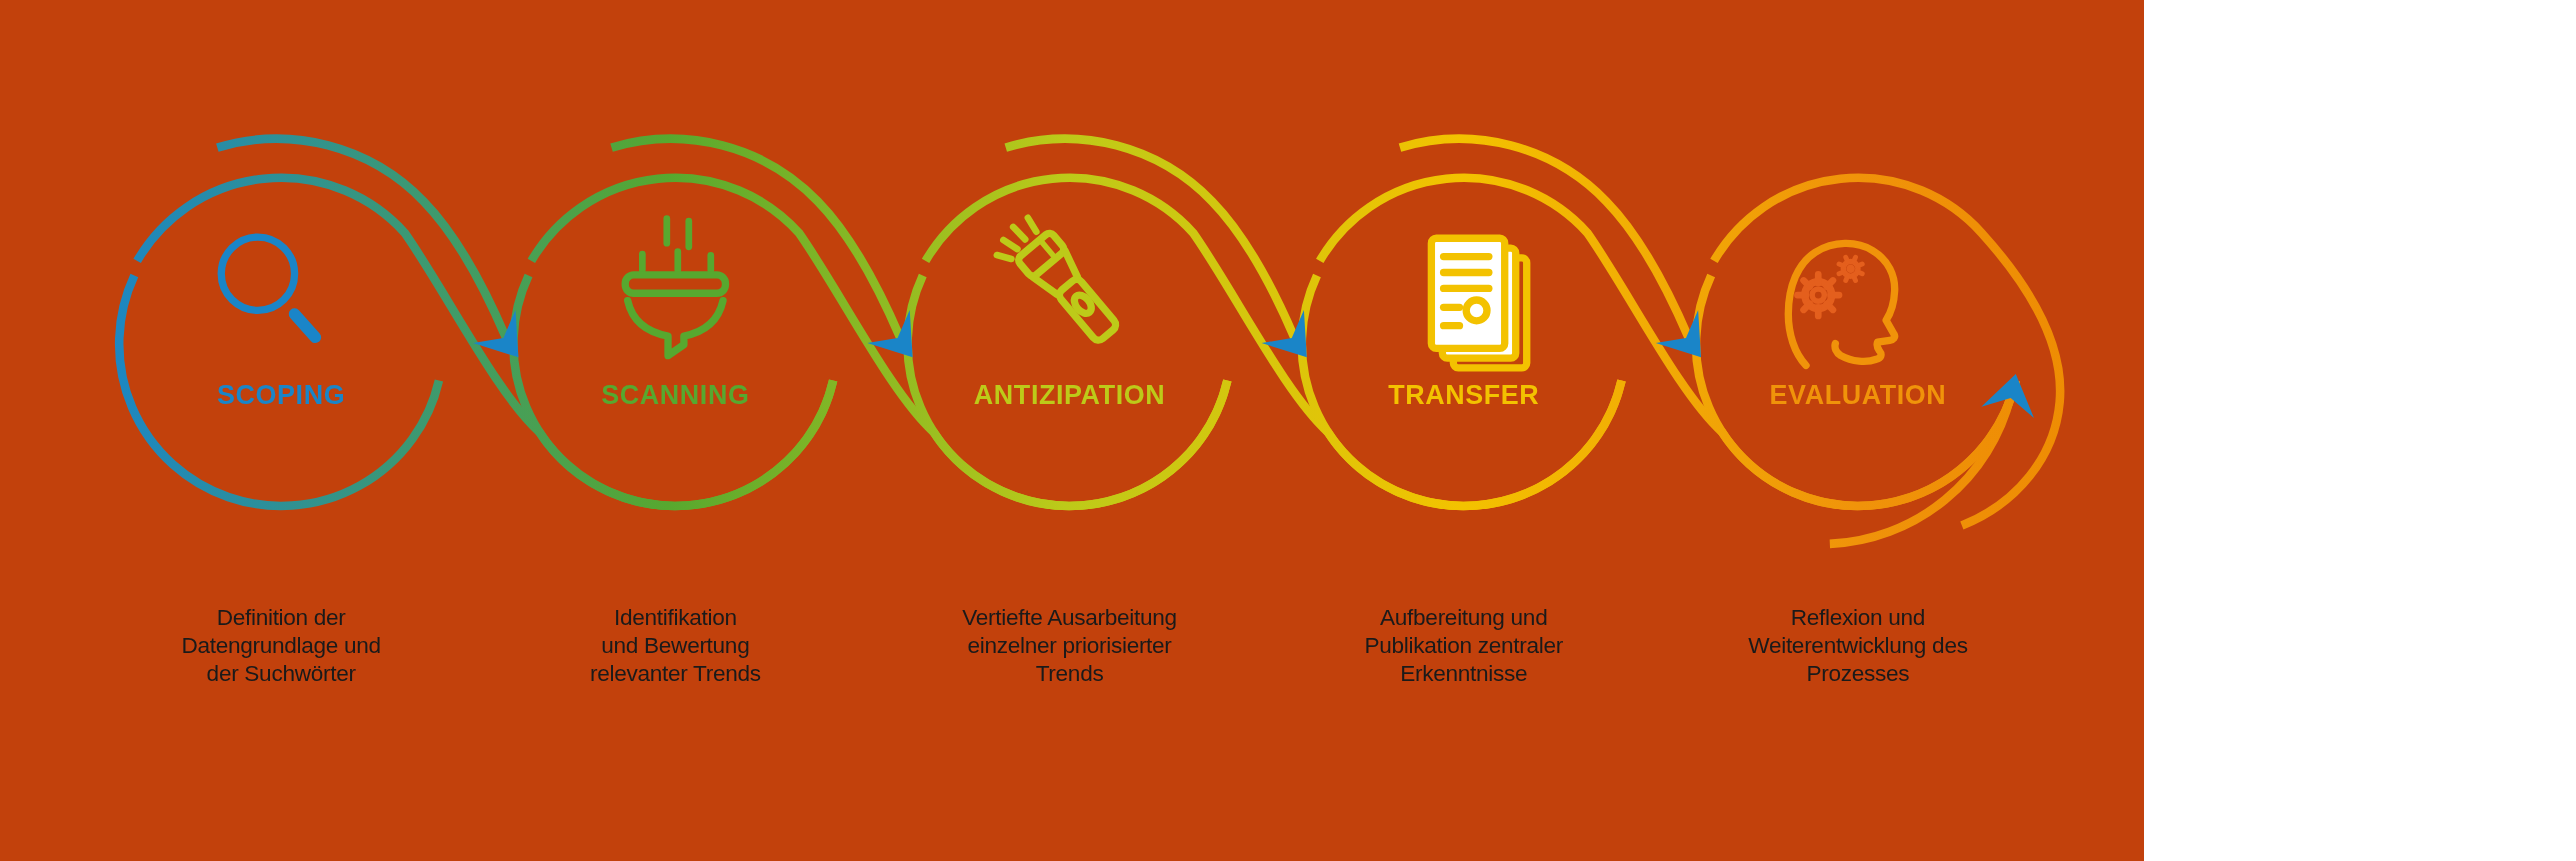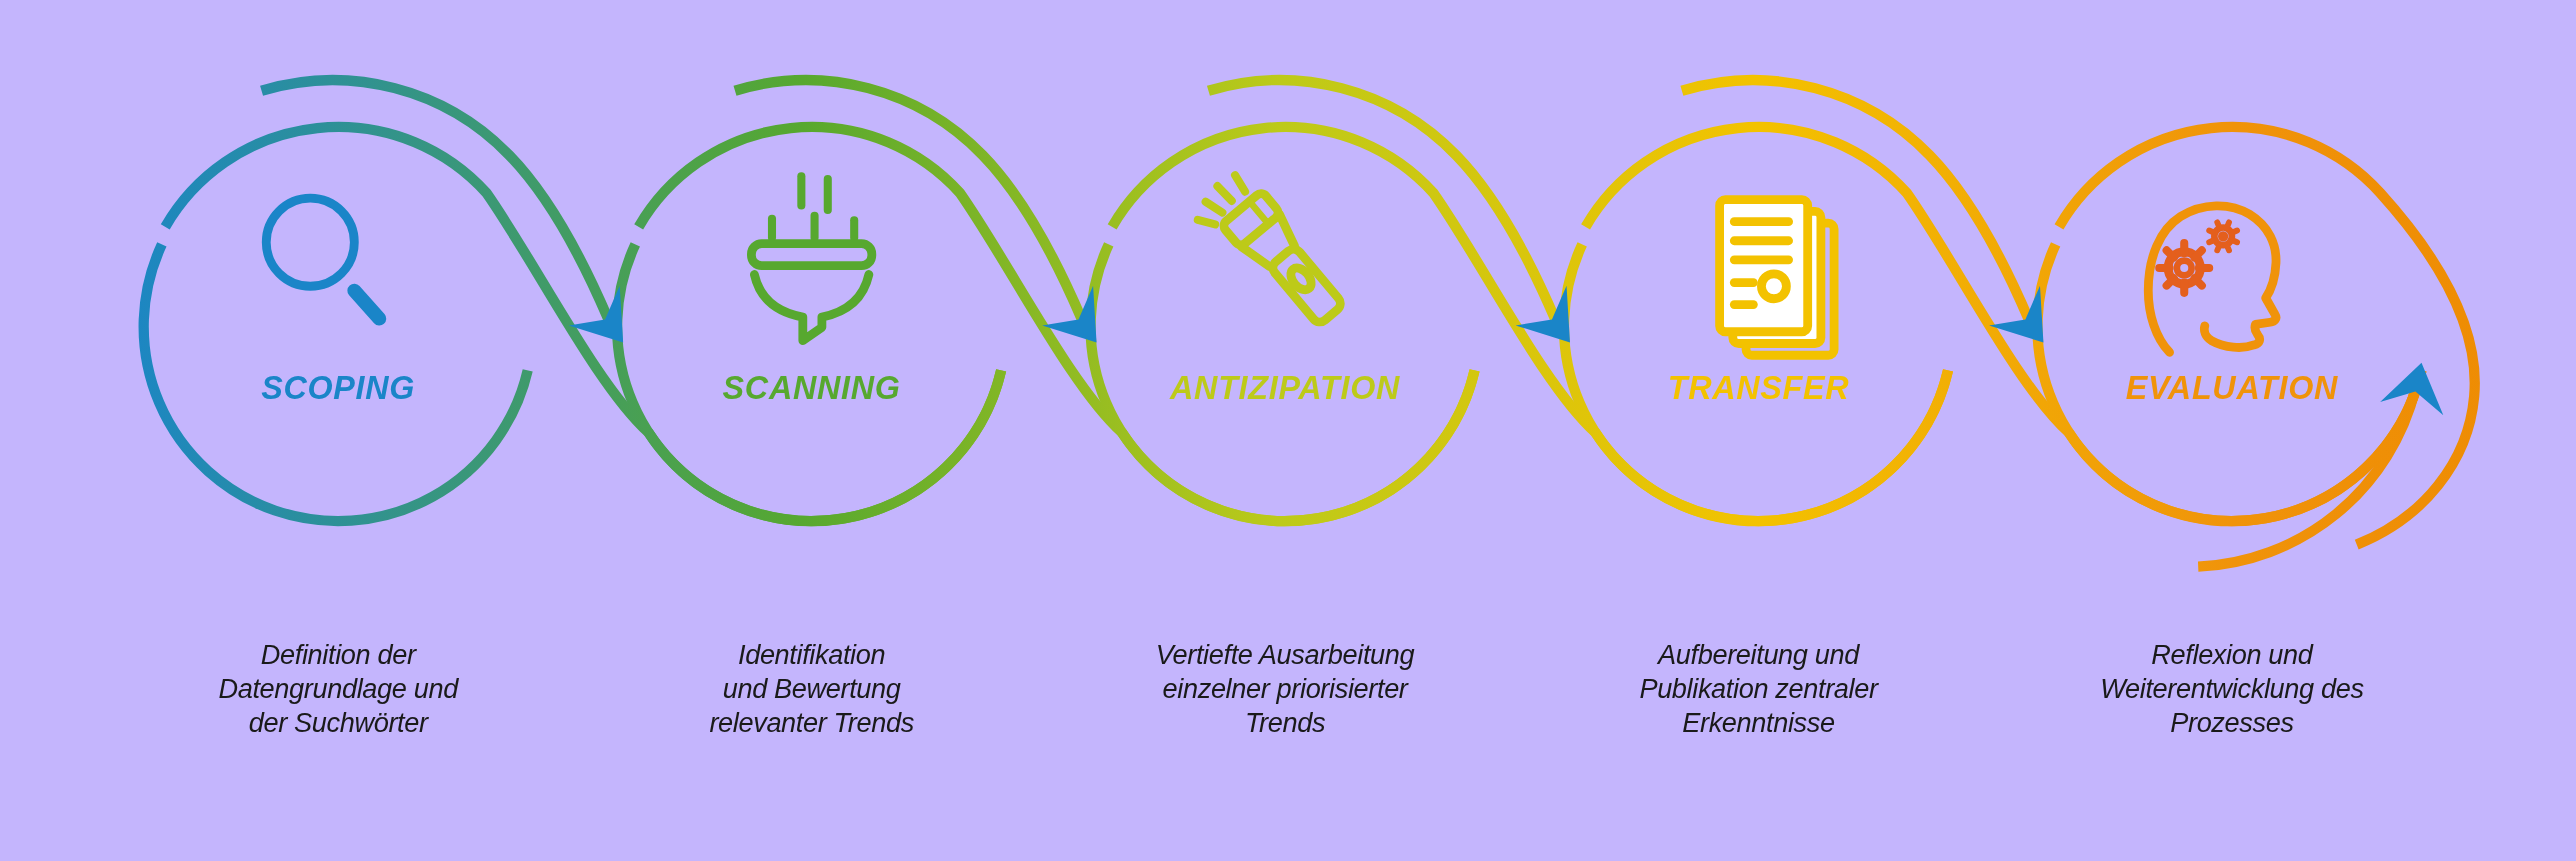--- a/index.html
+++ b/index.html
@@ -1,19 +1,18 @@
 <!DOCTYPE html>
 <html style="font-size:11.7px"><head>
 <meta charset="utf-8">
 <style>
   html,body{margin:0;padding:0;background:#ffffff;}
   .canvas{
-    width:2576px;height:861px;background:#c4b5fd;position:relative;overflow:hidden;
+    width:2144px;height:861px;background:#c2410c;position:relative;overflow:hidden;
     font-family:"Liberation Sans", sans-serif;
-    font-style:italic;
   }
   .canvas svg{display:block;width:100%;height:100%;}
   .step-label{
     font-family:"Liberation Sans", sans-serif;
     font-weight:700;
     font-size:44px;
     letter-spacing:1px;
     text-anchor:middle;
   }
   .desc-line{

